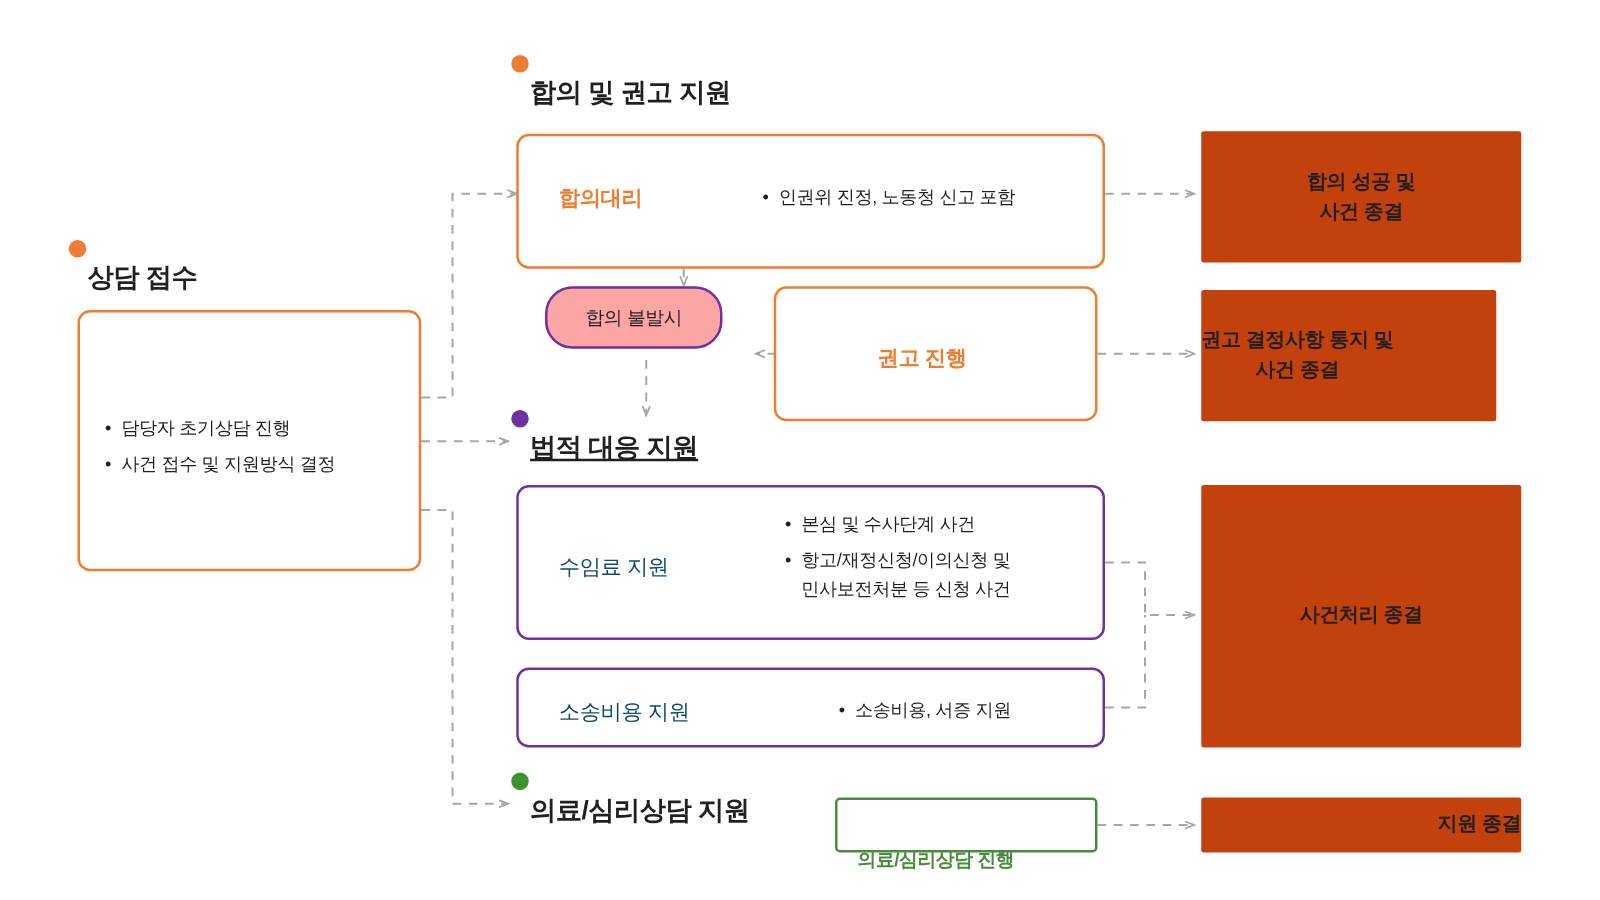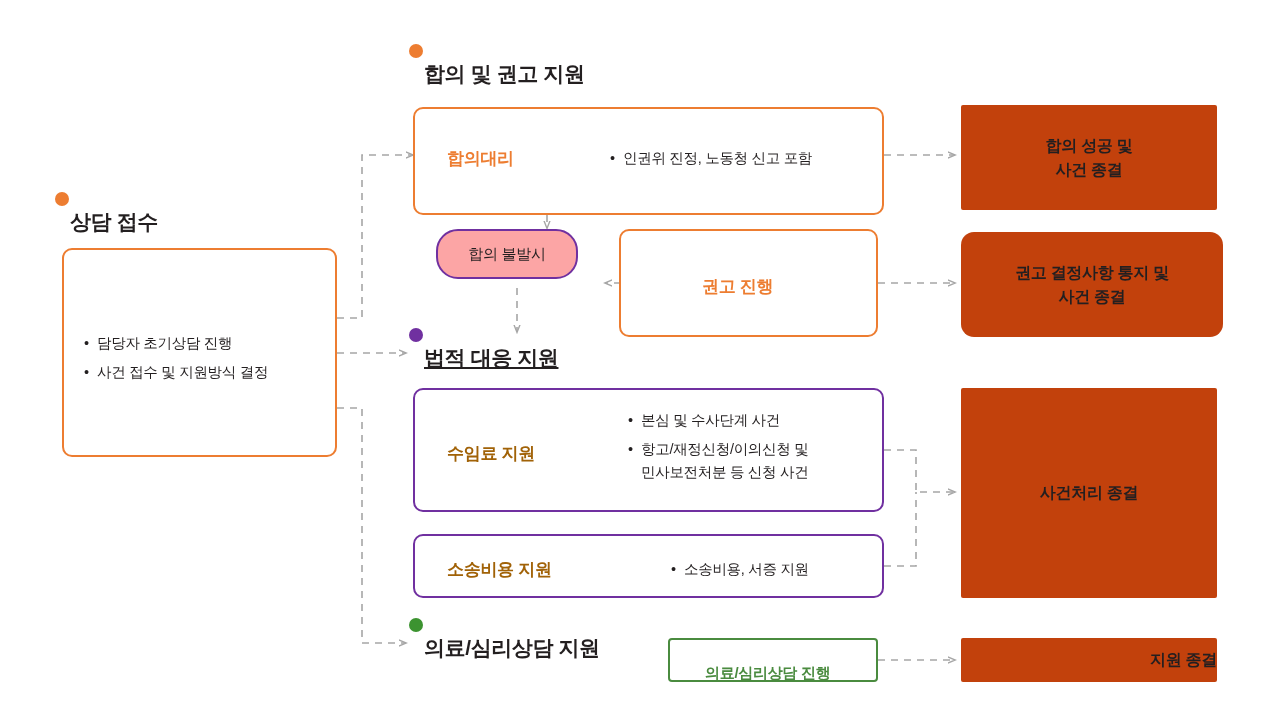--- a/index.html
+++ b/index.html
@@ -66,22 +66,22 @@
   .dot-purple { background: #7030A0; }
   .dot-green  { background: #3C9330; }
 
   .label-orange {
     color: #ED7D31;
     font-weight: bold;
     font-size: 17px;
     letter-spacing: -0.3px;
   }
   .label-purple {
-    color: #a16207;
-    font-weight: bold;
+    color: #0c4a6e;
+    font-weight: normal;
     font-size: 17px;
     letter-spacing: -0.3px;
   }
   .label-green {
     color: #4A8B3F;
     font-weight: bold;
     font-size: 15px;
     letter-spacing: -0.3px;
   }
   .pill-label {
@@ -221,30 +221,30 @@
     <div class="bi">
         <span class="bd">•</span>
         <span class="bt">소송비용, 서증 지원</span>
       </div>
   </div>
 
   <div class="dot dot-green" style="left:409px; top:618px;"></div>
   <div class="heading" style="left:424px; top:634px;">의료/심리상담 지원</div>
 
   <div class="node box box-green" style="left:668px; top:638px; width:210px; height:44px;"></div>
-  <div class="boxlabel label-green" style="left:686px; top:664px;margin-left:19px;">의료/심리상담  진행</div>
+  <div class="boxlabel label-green" style="left:686px; top:679px;">의료/심리상담  진행</div>
 
   <div class="node box-gray" style="left:961px; top:105px; width:256px; height:105px; display:flex; align-items:center; justify-content:center;">
     <div class="gray-label">
       <div>합의 성공 및</div>
       <div>사건 종결</div>
     </div>
   </div>
 
-  <div class="node box-gray" style="left:961px; top:232px; width:262px; height:105px; display:flex; align-items:center; justify-content:center;border-radius:13px;">
+  <div class="node box-gray" style="left:961px; top:232px; width:236px; height:105px; display:flex; align-items:center; justify-content:flex-start;">
     <div class="gray-label">
       <div>권고 결정사항 통지 및</div>
       <div>사건 종결</div>
     </div>
   </div>
 
   <div class="node box-gray" style="left:961px; top:388px; width:256px; height:210px; display:flex; align-items:center; justify-content:center;">
     <div class="gray-label">
       <div>사건처리 종결</div>
     </div>

